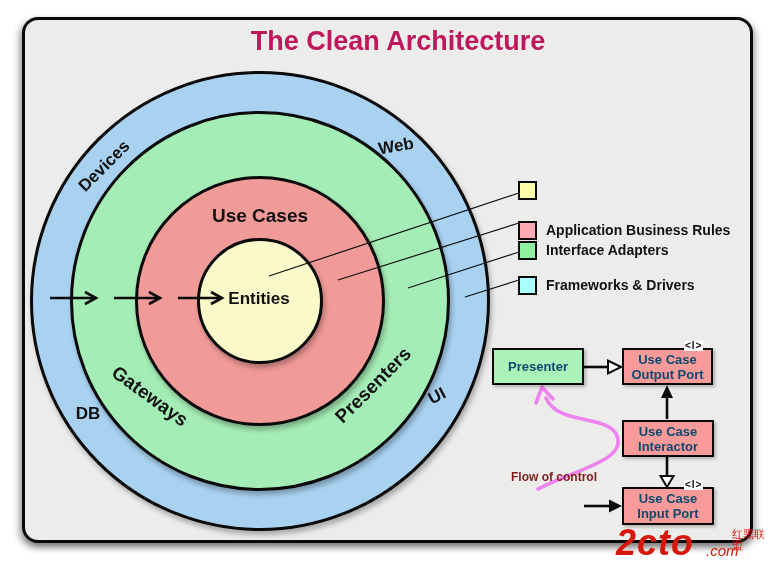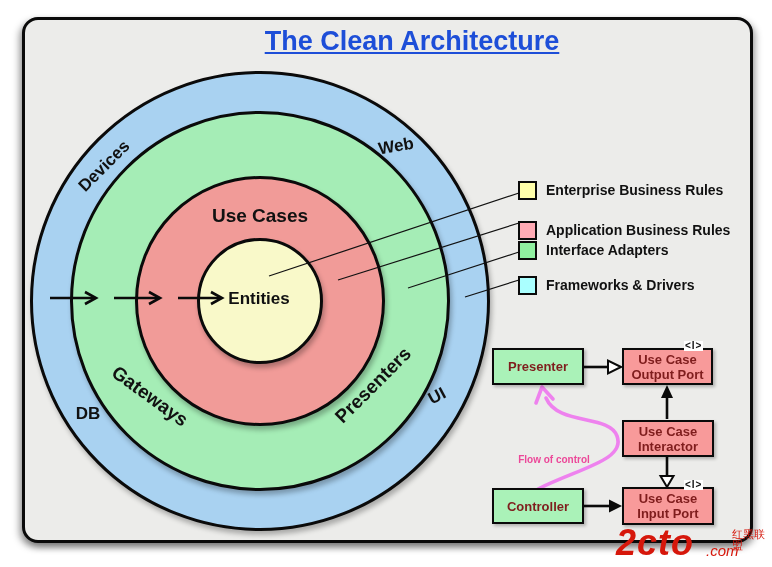--- a/index.html
+++ b/index.html
@@ -2,43 +2,43 @@
 <html><head>
 <meta charset="utf-8">
 <style>
   html,body{margin:0;padding:0;background:#ffffff;}
   .stage{position:relative;width:772px;height:567px;overflow:hidden;
          font-family:"Liberation Sans","DejaVu Sans",sans-serif;}
   .canvas{position:absolute;left:22px;top:17px;width:731px;height:526px;
           background:#ececea;border:3px solid #0a0a0a;border-radius:16px;
           box-sizing:border-box;
           box-shadow:-3px 4px 7px rgba(0,0,0,.35),3px 4px 7px rgba(0,0,0,.30);}
-  .title{position:absolute;left:412px;top:26px;transform:translateX(-50%);
-         font-size:27px;font-weight:bold;color:#1d4ed8;white-space:nowrap;text-decoration:underline;}
+  .title{position:absolute;left:398px;top:26px;transform:translateX(-50%);
+         font-size:27px;font-weight:bold;color:#be185d;white-space:nowrap;}
   .circle{position:absolute;border:3px solid #0a0a0a;border-radius:50%;
           box-sizing:border-box;box-shadow:2px 4px 5px rgba(0,0,0,.28);}
   .c-blue  {left:30px; top:71px; width:460px;height:460px;}
   .c-green {left:70px; top:111px;width:380px;height:380px;}
   .c-red   {left:135px;top:176px;width:250px;height:250px;}
   .c-yellow{left:197px;top:238px;width:126px;height:126px;}
   .ringlabel{position:absolute;font-weight:bold;color:#111;white-space:pre-line;
              text-align:center;transform-origin:center;line-height:21px;}
   .fs19{font-size:19px;} .fs17{font-size:17px;}
   .overlay{position:absolute;left:0;top:0;width:772px;height:567px;pointer-events:none;}
   .legend-row{position:absolute;left:518px;height:20px;display:flex;align-items:center;}
   .swatch{width:19px;height:19px;border:2px solid #0a0a0a;box-sizing:border-box;}
   .legend-label{margin-left:9px;font-size:14px;font-weight:bold;color:#111;white-space:nowrap;}
   .fbox{position:absolute;border:2.5px solid #0a0a0a;box-sizing:border-box;
         display:flex;align-items:center;justify-content:center;text-align:center;
-        font-weight:bold;font-size:13px;line-height:15px;color:#7f1d1d;white-space:pre-line;
+        font-weight:bold;font-size:13px;line-height:15px;color:#0c4a6e;white-space:pre-line;
         box-shadow:2px 2px 3px rgba(0,0,0,.25);}
   .imarker{position:absolute;font-size:10px;font-weight:bold;color:#111;
            background:#ffffff;line-height:10px;padding:0 1px;letter-spacing:1px;}
-  .flowlabel{position:absolute;left:554px;top:454px;transform:translateX(-50%);
-             font-size:10px;font-weight:bold;color:#ec4899;white-space:nowrap;}
+  .flowlabel{position:absolute;left:554px;top:470px;transform:translateX(-50%);
+             font-size:12px;font-weight:bold;color:#7f1d1d;white-space:nowrap;}
   .wm{position:absolute;color:#d6170b;font-style:italic;font-weight:normal;line-height:1;}
   .wm-logo{left:616px;top:524px;font-size:36px;font-weight:900;letter-spacing:1px;
            transform:scaleY(1.05);}
   .wm-tld{left:706px;top:543px;font-size:15px;}
   .wm-cn{left:732px;top:529px;font-size:11px;font-style:normal;}
 </style>
 </head>
 <body>
 
 <div class="stage">
@@ -102,37 +102,35 @@
   <div class="ringlabel fs17" style="left:396px;top:146px;transform:translate(-50%,-50%) rotate(-10deg);">Web</div>
   <div class="ringlabel fs19" style="left:260px;top:215px;transform:translate(-50%,-50%);">Use Cases</div>
   <div class="ringlabel fs17" style="left:259px;top:298px;transform:translate(-50%,-50%);">Entities</div>
   <div class="ringlabel fs19" style="left:150px;top:396px;transform:translate(-50%,-50%) rotate(36deg);">Gateways</div>
   <div class="ringlabel fs17" style="left:88px;top:413px;transform:translate(-50%,-50%);">DB</div>
   <div class="ringlabel fs19" style="left:373px;top:385px;transform:translate(-50%,-50%) rotate(-45deg);">Presenters</div>
   <div class="ringlabel fs17" style="left:437px;top:396px;transform:translate(-50%,-50%) rotate(-28deg);">UI</div>
 
   <div class="legend-row" style="top:180px;">
     <span class="swatch" style="background-color: rgb(255, 255, 170);"></span>
-    <span class="legend-label">Enterprise Business Rules</span>
   </div>
   <div class="legend-row" style="top:220px;">
     <span class="swatch" style="background-color: rgb(255, 170, 180);"></span>
     <span class="legend-label">Application Business Rules</span>
   </div>
   <div class="legend-row" style="top:240px;text-align:right;">
     <span class="swatch" style="background-color: rgb(144, 240, 160);"></span>
     <span class="legend-label">Interface Adapters</span>
   </div>
   <div class="legend-row" style="top:275px;">
     <span class="swatch" style="background-color: rgb(170, 255, 255);"></span>
     <span class="legend-label">Frameworks &amp; Drivers</span>
   </div>
 
   <div class="fbox" style="left: 492px; top: 348px; width: 92px; height: 37px; background-color: rgb(170, 242, 184);">Presenter</div>
-  <div class="fbox" style="left: 492px; top: 488px; width: 92px; height: 36px; background-color: rgb(170, 242, 184);">Controller</div>
   <div class="fbox" style="left: 622px; top: 348px; width: 91px; height: 37px; background-color: rgb(248, 154, 154);">Use Case
 Output Port</div>
   <div class="fbox" style="left: 622px; top: 420px; width: 92px; height: 37px; background-color: rgb(248, 154, 154);">Use Case
 Interactor</div>
   <div class="fbox" style="left: 622px; top: 487px; width: 92px; height: 38px; background-color: rgb(248, 154, 154);">Use Case
 Input Port</div>
 
   <span class="imarker" style="left:684px;top:341px;">&lt;I&gt;</span>
   <span class="imarker" style="left:684px;top:480px;">&lt;I&gt;</span>
 

